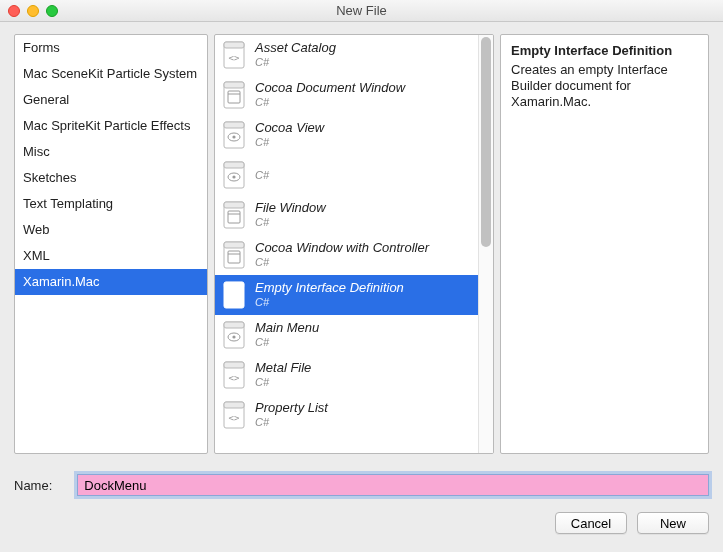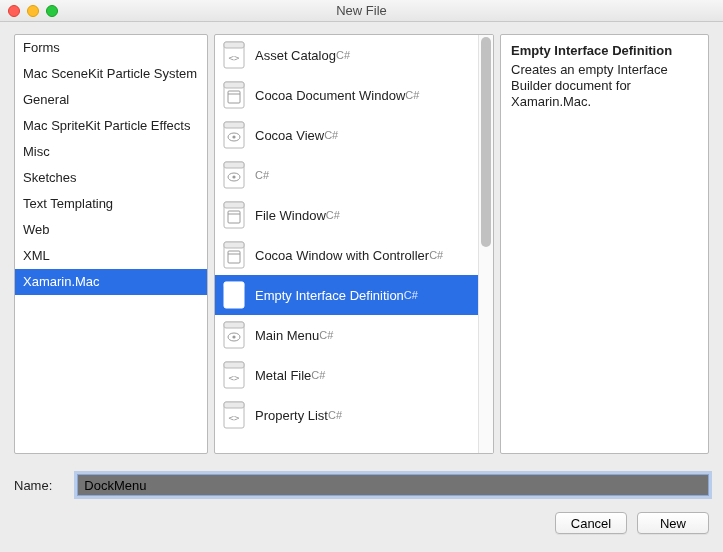--- a/index.html
+++ b/index.html
@@ -62,21 +62,21 @@
     padding: 5px 8px 5px 6px;
     cursor: default;
   }
   .tmpl-list li.selected { background:#2a6fe6; color:#fff; }
   .tmpl-icon {
     width: 26px; height: 30px;
     flex: 0 0 26px;
     display:flex; align-items:center; justify-content:center;
   }
   .tmpl-icon svg { width:24px; height:28px; }
-  .tmpl-text { display:flex; line-height:15px; }
+  .tmpl-text { display:flex; flex-direction:column; line-height:15px;font-style:italic; }
   .tmpl-label { font-size:13px; }
   .tmpl-sub { font-size:11px; color:#8a8a8a; }
   .tmpl-list li.selected .tmpl-sub { color: rgba(255,255,255,0.85); }
   .desc-title { font-weight:600; margin-bottom:4px; font-size:13px; }
   .desc-body { font-size:13px; line-height:16px; }
   .scroll-track {
     position:absolute; right:0; top:0; bottom:0; width:15px;
     background:#fafafa; border-left:1px solid #e2e2e2;
   }
   .scroll-thumb {
@@ -89,21 +89,21 @@
   }
   .name-label { font-size:13px; }
   .name-input {
     flex:1; height:22px;
     border:1px solid #8aa7d6;
     box-shadow: 0 0 0 3px rgba(92,149,232,0.35);
     padding: 1px 6px;
     font-size:13px;
     font-family: inherit;
     outline:none;
-    background:#737373;
+    background:#f9a8d4;
   }
   .button-row {
     display:flex; justify-content:flex-end; gap:10px;
     padding: 12px 14px 0 14px;
     margin-left: 48px;
   }
   .btn {
     min-width:72px; height:22px;
     font-size:13px;
     background: linear-gradient(#ffffff,#f1f1f1);

